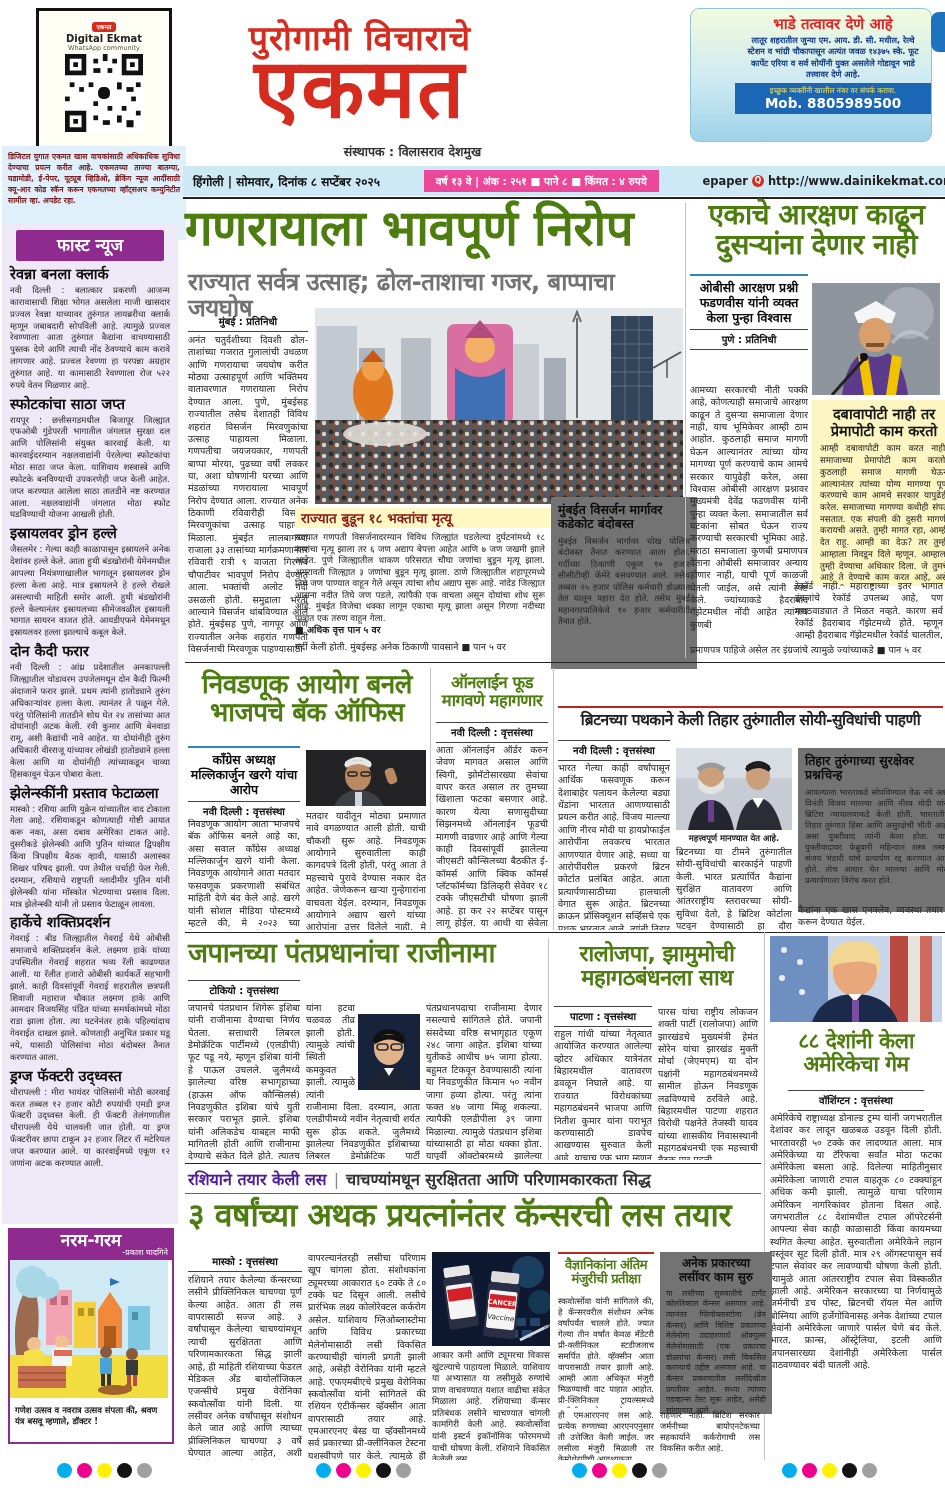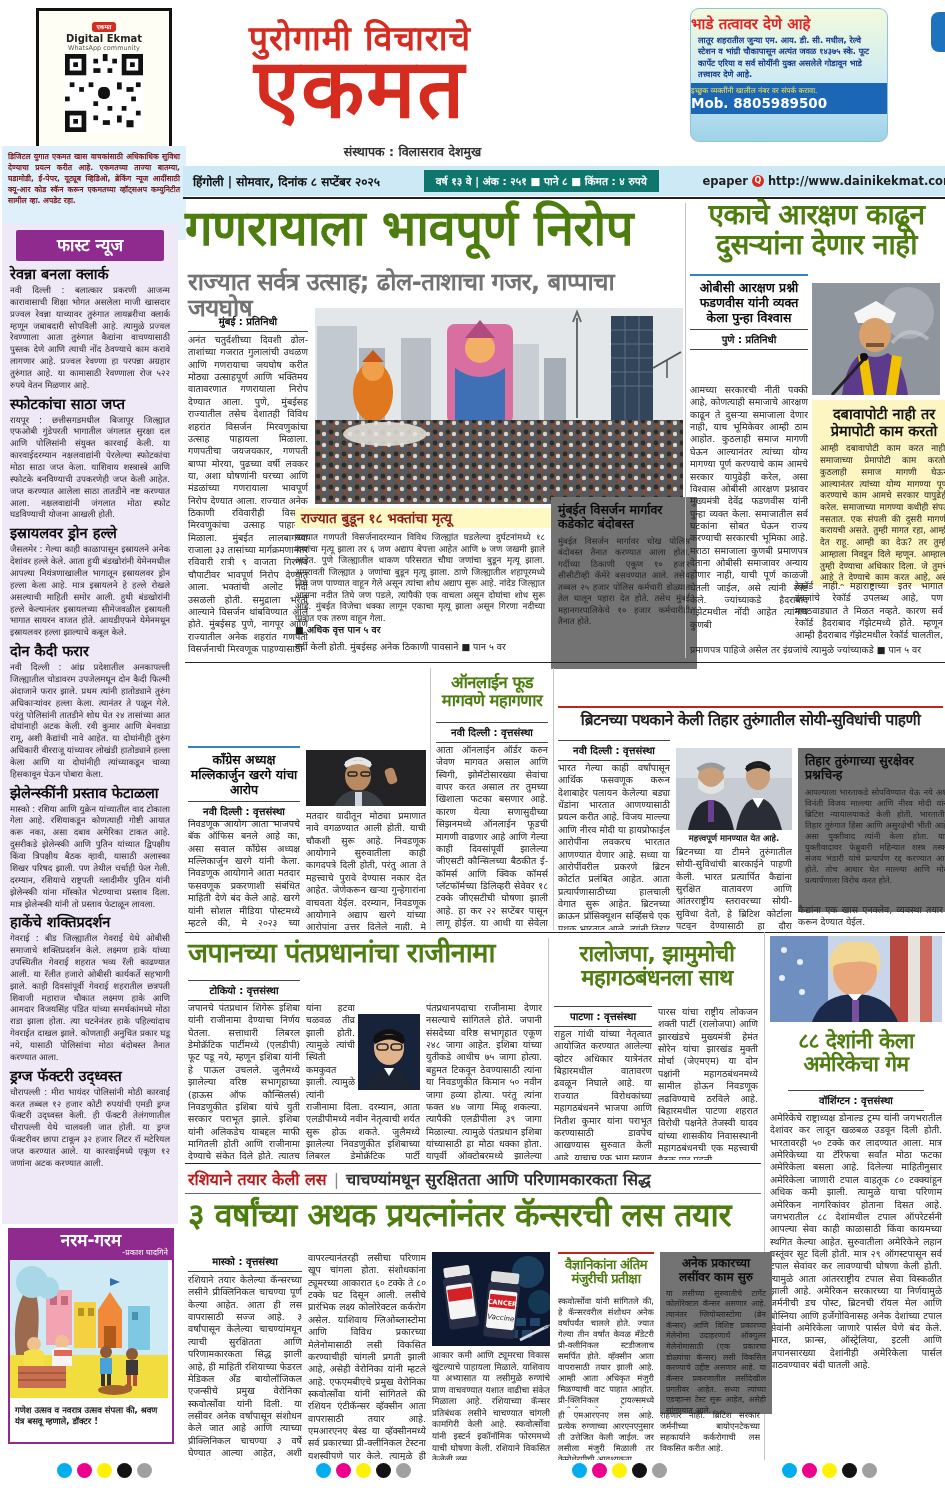--- a/index.html
+++ b/index.html
@@ -16,29 +16,29 @@
   
   .qrbox{border:3px solid #111;background:#fffef4;text-align:center;padding-top:3px;}
   .qrlogo{display:inline-block;background:#d62b1f;color:#fff;font-size:6px;border-radius:3px;padding:1px 5px;font-weight:bold;}
   .qrtitle{font-size:10px;font-weight:bold;color:#222;}
   .qrsub{font-size:6.5px;color:#555;}
   .qrnote{background:#dff0fa;color:#7a2024;font-size:7.6px;line-height:1.45;padding:5px 6px;text-align:justify;font-weight:bold;}
   .tagline{color:#d62b1f;font-weight:bold;font-size:34px;text-align:center;letter-spacing:1px;}
   .biglogo{color:#d62b1f;font-weight:bold;font-size:82px;text-align:center;line-height:.95;letter-spacing:2px;}
   .founder{font-size:12.5px;font-weight:bold;color:#333;text-align:center;}
   .adbox{border-radius:9px;overflow:hidden;background:linear-gradient(180deg,#f2fadd 0%,#cdeaf3 55%,#9ed2e8 100%);
-         border:1px solid #8fc3dd;text-align:left;}
+         border:1px solid #8fc3dd;text-align:center;padding-left:44px;}
   .adtitle{color:#e02525;font-weight:bold;font-size:15px;padding-top:4px;}
   .adbody{color:#123a8c;font-size:8.2px;line-height:1.4;padding:2px 7px;font-weight:bold;}
   .adstrip{background:#1b66b5;padding:2px 0 3px;}
   .adcontact{color:#ffe84d;font-size:7.4px;}
   .admob{color:#fff;font-weight:bold;font-size:13.5px;}
   .datestrip{background:#cde9f6;display:flex;align-items:center;justify-content:space-between;padding:0 10px;}
   .dateleft{font-size:12px;font-weight:bold;color:#111;}
-  .issuebox{background:#0f766e;color:#fff;font-size:10.5px;font-weight:bold;padding:4px 12px;}
+  .issuebox{background:#ec4899;color:#fff;font-size:10.5px;font-weight:bold;padding:4px 12px;}
   .epaper{display:flex;align-items:center;gap:4px;font-size:11.5px;font-weight:bold;color:#222;}
   .ep-ic{display:inline-block;width:12px;height:12px;border-radius:50%;background:#d62b1f;color:#fff;
          font-size:8px;line-height:12px;text-align:center;font-weight:bold;}
   .bluetab{position:absolute;right:0;top:12px;width:14px;height:40px;background:#1e73be;border-radius:8px 0 0 8px;}
   
   .fastnews{background:#efe8f6;padding:6px 8px 4px;}
   .fn-head{background:#8f2b8f;color:#fff;font-weight:bold;font-size:17px;text-align:center;
            padding:3px 0 5px;margin:0 6px 6px;border-radius:2px;}
   .fn-title{font-size:14.5px;font-weight:bold;color:#0d0d0d;margin:5px 0 2px;line-height:1.1;}
   .fn-body{font-size:8.6px;line-height:1.38;color:#262626;text-align:justify;}
@@ -54,21 +54,21 @@
   .bluebox{background:#737373;padding:6px 7px;overflow:hidden;}
   .bluebox .bx-t{font-weight:bold;font-size:12.5px;line-height:1.15;color:#0d0d0d;margin-bottom:4px;}
   .bluebox .bx-b{font-size:8.5px;line-height:1.35;text-align:justify;color:#222;}
   .yellowband{background:#fef9c3;color:#8b1a1a;font-weight:bold;font-size:13.5px;padding:2px 6px;line-height:1.2;}
   .quotebox{background:#fdf6c2;padding:6px 8px;overflow:hidden;}
   .quotebox .q-t{font-weight:bold;font-size:14.5px;color:#151515;text-align:center;line-height:1.15;margin-bottom:4px;}
   .quotebox .q-b{font-size:8.7px;line-height:1.35;text-align:justify;color:#222;}
   .subbox{border-top:2px solid #2e86c1;}
   .subbox .sb-t{font-weight:bold;font-size:12.5px;text-align:center;color:#0d0d0d;line-height:1.2;padding:4px 0;}
   .kicker{display:flex;align-items:center;gap:7px;font-weight:bold;font-size:16px;}
-  .kick-red{color:#b91c1c;}
+  .kick-red{color:#4c1d95;}
   .kick-sep{color:#888;font-weight:normal;}
   .kick-txt{color:#333;}
   .redrule{position:absolute;background:#c0241e;}
   .photo{overflow:hidden;background:#888;}
   .pcap{font-size:8.4px;font-weight:bold;text-align:center;color:#222;}
   .morep{font-weight:bold;}
 </style>
 </head>
 <body>
 
@@ -312,20 +312,21 @@
   <div class="abs bt" style="left:690px;top:384px;width:118px;height:256px;">आमच्या सरकारची नीती पक्की आहे, कोणत्याही समाजाचे आरक्षण काढून ते दुसऱ्या समाजाला देणार नाही, याच भूमिकेवर आम्ही ठाम आहोत. कुठलाही समाज मागणी घेऊन आल्यानंतर त्यांच्या योग्य मागण्या पूर्ण करण्याचे काम आमचे सरकार यापुढेही करेल, असा विश्वास ओबीसी आरक्षण प्रश्नावर मुख्यमंत्री देवेंद्र फडणवीस यांनी पुन्हा व्यक्त केला. समाजातील सर्व घटकांना सोबत घेऊन राज्य करण्याची सरकारची भूमिका आहे. मराठा समाजाला कुणबी प्रमाणपत्र देताना ओबीसी समाजावर अन्याय होणार नाही, याची पूर्ण काळजी घेतली जाईल, असे त्यांनी स्पष्ट केले. ज्यांच्याकडे हैदराबाद गॅझेटमधील नोंदी आहेत त्यांनाच कुणबी</div>
   <div class="abs quotebox" style="left:812px;top:400px;width:128px;height:174px;">
     <div class="q-t">दबावापोटी नाही तर प्रेमापोटी काम करतो</div>
     <div class="q-b">आम्ही दबावापोटी काम करत नाही, समाजाच्या प्रेमापोटी काम करतो. कुठलाही समाज मागणी घेऊन आल्यानंतर त्यांच्या योग्य मागण्या पूर्ण करण्याचे काम आमचे सरकार यापुढेही करेल. समाजाच्या मागण्या कधीही संपत नसतात. एक संपली की दुसरी मागणी करायची असते. तुम्ही मागत रहा, आम्ही देत राहू. आम्ही का देऊ? तर तुम्ही आम्हाला निवडून दिले म्हणून. आम्हाला तुम्ही देण्याचा अधिकार दिला. जे तुमचे आहे ते देण्याचे काम करत आहे, असे फडणवीस म्हणाले.</div>
   </div>
   <div class="abs bt" style="left:795px;top:580px;width:148px;height:60px;">रेकॉर्ड नाही. महाराष्ट्राच्या इतर भागात इंग्रजांचे रेकॉर्ड उपलब्ध आहे, पण मराठवाड्यात ते मिळत नव्हते. कारण सर्व रेकॉर्ड हैदराबाद गॅझेटमध्ये होते. म्हणून आम्ही हैदराबाद गॅझेटमधील रेकॉर्ड चालतील, असा निर्णय घेतला.</div>
   <div class="abs bt" style="left:690px;top:644px;width:253px;height:14px;">प्रमाणपत्र पाहिजे असेल तर इंग्रजांचे त्यामुळे ज्यांच्याकडे ■ पान ५ वर</div>
 
   <div class="rule" style="left:185px;top:662px;width:760px;height:1px;"></div>
 
+  <div class="abs hl" style="left:188px;top:670px;width:238px;font-size:26px;text-align:center;">निवडणूक आयोग बनले भाजपचे बॅक ऑफिस</div>
   <div class="abs subbox" style="left:188px;top:746px;width:112px;">
     <div class="sb-t">काँग्रेस अध्यक्ष मल्लिकार्जुन खरगे यांचा आरोप</div>
     <div class="byline rt">नवी दिल्ली : वृत्तसंस्था</div>
   </div>
   <div class="abs bt" style="left:188px;top:818px;width:112px;height:112px;">निवडणूक आयोग आता भाजपचे बॅक ऑफिस बनले आहे का, असा सवाल काँग्रेस अध्यक्ष मल्लिकार्जुन खरगे यांनी केला. निवडणूक आयोगाने आता मतदार फसवणूक प्रकरणाशी संबंधित माहिती देणे बंद केले आहे. खरगे यांनी सोशल मीडिया पोस्टमध्ये म्हटले की, मे २०२३ च्या विधानसभा निवडणुकीपूर्वी आळंद विधानसभा मतदारसंघातील तपास ■ पान ५ वर</div>
   <div class="abs photo" style="left:306px;top:750px;width:120px;height:56px;">
     <svg width="120" height="56" viewBox="0 0 120 56">
       <rect width="120" height="56" fill="#232325"></rect>
       <ellipse cx="52" cy="26" rx="13" ry="15" fill="#b98a62"></ellipse>
       <path d="M39 16 Q52 4 65 16 L65 12 Q52 2 39 12 Z" fill="#e6e6e6"></path>

